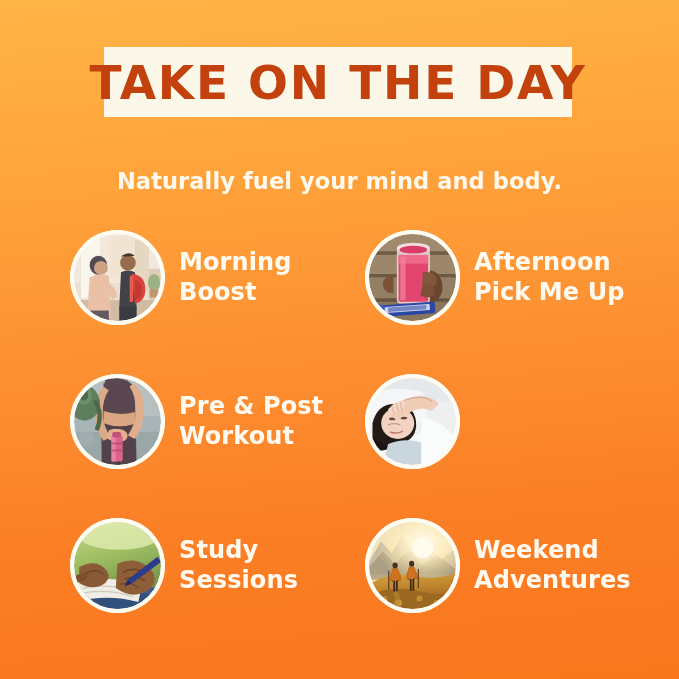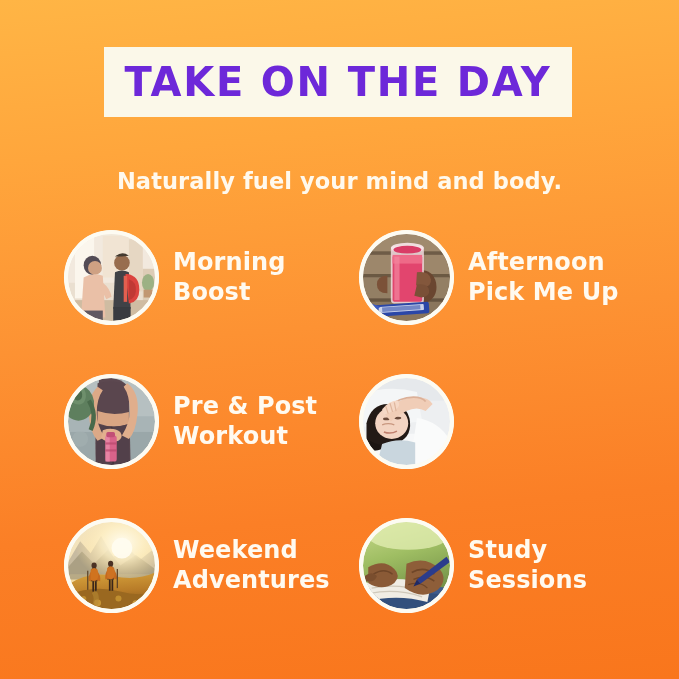--- a/index.html
+++ b/index.html
@@ -28,24 +28,24 @@
     top: 47px;
     width: 468px;
     height: 70px;
     background: #FBF8E9;
     display: flex;
     align-items: center;
     justify-content: center;
   }
   #title-text {
     font-family: "DejaVu Sans", sans-serif;
-    font-size: 40px;
+    font-size: 47px;
     font-weight: 700;
     letter-spacing: 1.8px;
-    color: #6d28d9;
+    color: #c2410c;
     white-space: nowrap;
     line-height: 1;
   }
 
   
   #subtitle {
     position: absolute;
     left: 0;
     top: 137px;
     width: 679px;
@@ -55,21 +55,21 @@
     font-weight: 600;
     color: #FFF9ED;
     letter-spacing: 0.1px;
     line-height: 1.2;
     margin-top: 31px;
   }
 
   
   #benefit-grid {
     position: absolute;
-    left: 64px;
+    left: 70px;
     top: 205px;
     width: 560px;
     display: grid;
     grid-template-columns: 295px 265px;
     grid-template-rows: 145px 143px 145px;
   }
 
   .benefit-item {
     display: flex;
     align-items: center;
@@ -277,20 +277,60 @@
 
             <path d="M24 40 q16 -18 38 -18 q14 0 18 8 l-8 8 q-10 -6 -22 0 q-12 6 -18 12z" fill="#F0CDB7"></path>
             <path d="M28 34 q14 -12 30 -12 q10 0 14 5" stroke="#DBB098" stroke-width="2" fill="none"></path>
 
             <path d="M22 36 q8 -10 18 -10 q4 6 -2 10 q-8 5 -14 6z" fill="#F5D8C6"></path>
             <path d="M26 32 l3 9 M31 29 l3 10 M36 28 l2 10" stroke="#DEB69E" stroke-width="1.4" fill="none"></path>
           </svg>
         </div>
         <div class="ring"></div>
       </div>
+    </div>
+
+    <div class="benefit-item">
+      <div class="benefit-thumb">
+        <div class="photo">
+          <svg viewBox="0 0 100 100" preserveAspectRatio="xMidYMid slice">
+            <defs>
+              <linearGradient id="studyBg" x1="0" y1="0" x2="0.3" y2="1">
+                <stop offset="0%" stop-color="#C8D98B"></stop>
+                <stop offset="45%" stop-color="#9FBE63"></stop>
+                <stop offset="100%" stop-color="#6E8C44"></stop>
+              </linearGradient>
+            </defs>
+            <rect x="0" y="0" width="100" height="100" fill="url(#studyBg)"></rect>
+            <ellipse cx="52" cy="16" rx="46" ry="16" fill="#E4EFB4" opacity="0.75"></ellipse>
+
+            <path d="M0 78 q30 -10 100 -2 l0 24 -100 0z" fill="#3E5C8C"></path>
+            <path d="M0 86 q40 -8 100 -2 l0 16 -100 0z" fill="#32507C"></path>
+
+            <path d="M4 70 q34 -10 74 2 l-4 20 q-36 -10 -72 0z" fill="#F0EDE4"></path>
+            <path d="M10 76 q30 -6 60 4" stroke="#CFC9BA" stroke-width="1.4" fill="none"></path>
+            <path d="M8 82 q30 -6 60 4" stroke="#CFC9BA" stroke-width="1.4" fill="none"></path>
+
+            <path d="M6 52 q18 -10 30 2 q8 8 0 16 q-14 10 -30 0z" fill="#8A5A36"></path>
+            <path d="M12 60 q12 -8 22 0" stroke="#6F4628" stroke-width="1.6" fill="none"></path>
+            <path d="M2 62 q8 -6 14 0 q-2 8 -14 6z" fill="#7A4E2E"></path>
+
+            <path d="M50 48 q22 -10 38 6 q10 12 -2 24 q-18 12 -38 -2z" fill="#8E5E39"></path>
+            <path d="M56 58 q14 -8 26 2" stroke="#6F4628" stroke-width="1.8" fill="none"></path>
+            <path d="M58 66 q14 -6 24 2" stroke="#6F4628" stroke-width="1.6" fill="none"></path>
+            <path d="M52 72 q14 -4 22 4" stroke="#6F4628" stroke-width="1.4" fill="none"></path>
+
+            <path d="M96 40 L62 66 l4 5 L100 46z" fill="#2B3C8C"></path>
+            <path d="M62 66 l4 5 l-8 3z" fill="#1E2A66"></path>
+          </svg>
+        </div>
+        <div class="ring"></div>
+      </div>
+      <div class="benefit-label">Study
+Sessions</div>
     </div>
 
     <div class="benefit-item">
       <div class="benefit-thumb">
         <div class="photo">
           <svg viewBox="0 0 100 100" preserveAspectRatio="xMidYMid slice">
             <defs>
               <linearGradient id="skyGrad" x1="0" y1="0" x2="0" y2="1">
                 <stop offset="0%" stop-color="#EFE3C8"></stop>
                 <stop offset="55%" stop-color="#F6E4B4"></stop>
@@ -345,54 +385,14 @@
 
             <path d="M30 80 q6 10 -2 20" stroke="#B88A34" stroke-width="6" fill="none" opacity="0.55"></path>
           </svg>
         </div>
         <div class="ring"></div>
       </div>
       <div class="benefit-label">Weekend
 Adventures</div>
     </div>
 
-    <div class="benefit-item">
-      <div class="benefit-thumb">
-        <div class="photo">
-          <svg viewBox="0 0 100 100" preserveAspectRatio="xMidYMid slice">
-            <defs>
-              <linearGradient id="studyBg" x1="0" y1="0" x2="0.3" y2="1">
-                <stop offset="0%" stop-color="#C8D98B"></stop>
-                <stop offset="45%" stop-color="#9FBE63"></stop>
-                <stop offset="100%" stop-color="#6E8C44"></stop>
-              </linearGradient>
-            </defs>
-            <rect x="0" y="0" width="100" height="100" fill="url(#studyBg)"></rect>
-            <ellipse cx="52" cy="16" rx="46" ry="16" fill="#E4EFB4" opacity="0.75"></ellipse>
-
-            <path d="M0 78 q30 -10 100 -2 l0 24 -100 0z" fill="#3E5C8C"></path>
-            <path d="M0 86 q40 -8 100 -2 l0 16 -100 0z" fill="#32507C"></path>
-
-            <path d="M4 70 q34 -10 74 2 l-4 20 q-36 -10 -72 0z" fill="#F0EDE4"></path>
-            <path d="M10 76 q30 -6 60 4" stroke="#CFC9BA" stroke-width="1.4" fill="none"></path>
-            <path d="M8 82 q30 -6 60 4" stroke="#CFC9BA" stroke-width="1.4" fill="none"></path>
-
-            <path d="M6 52 q18 -10 30 2 q8 8 0 16 q-14 10 -30 0z" fill="#8A5A36"></path>
-            <path d="M12 60 q12 -8 22 0" stroke="#6F4628" stroke-width="1.6" fill="none"></path>
-            <path d="M2 62 q8 -6 14 0 q-2 8 -14 6z" fill="#7A4E2E"></path>
-
-            <path d="M50 48 q22 -10 38 6 q10 12 -2 24 q-18 12 -38 -2z" fill="#8E5E39"></path>
-            <path d="M56 58 q14 -8 26 2" stroke="#6F4628" stroke-width="1.8" fill="none"></path>
-            <path d="M58 66 q14 -6 24 2" stroke="#6F4628" stroke-width="1.6" fill="none"></path>
-            <path d="M52 72 q14 -4 22 4" stroke="#6F4628" stroke-width="1.4" fill="none"></path>
-
-            <path d="M96 40 L62 66 l4 5 L100 46z" fill="#2B3C8C"></path>
-            <path d="M62 66 l4 5 l-8 3z" fill="#1E2A66"></path>
-          </svg>
-        </div>
-        <div class="ring"></div>
-      </div>
-      <div class="benefit-label">Study
-Sessions</div>
-    </div>
-
   </div>
 </div>
 
 </body></html>

